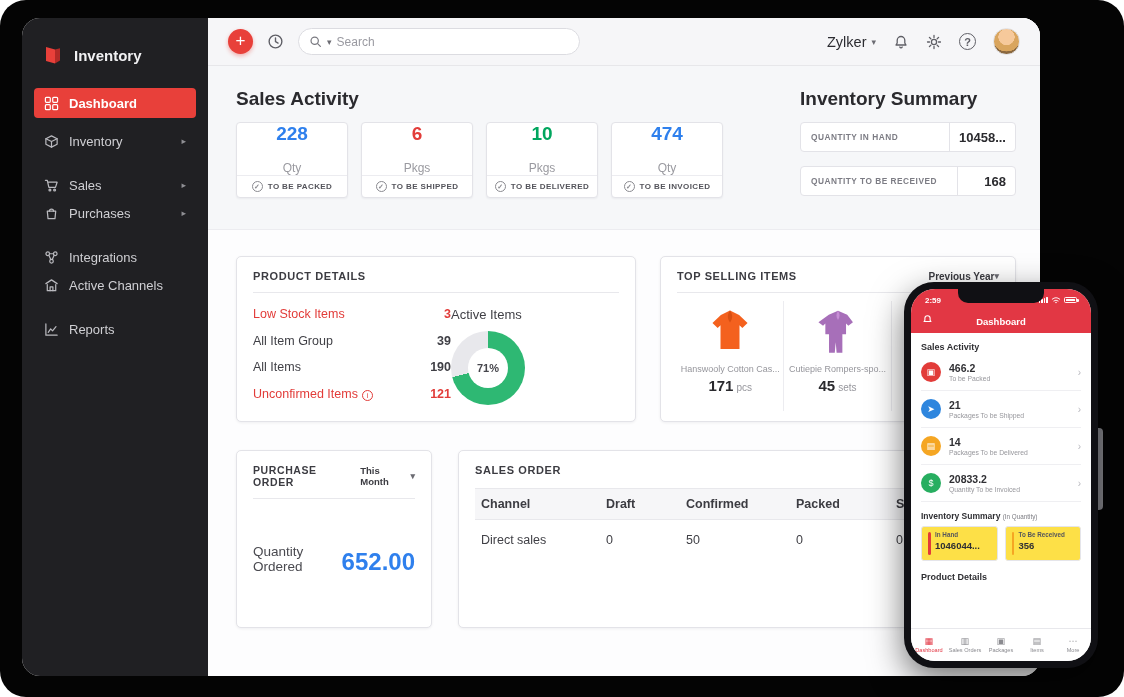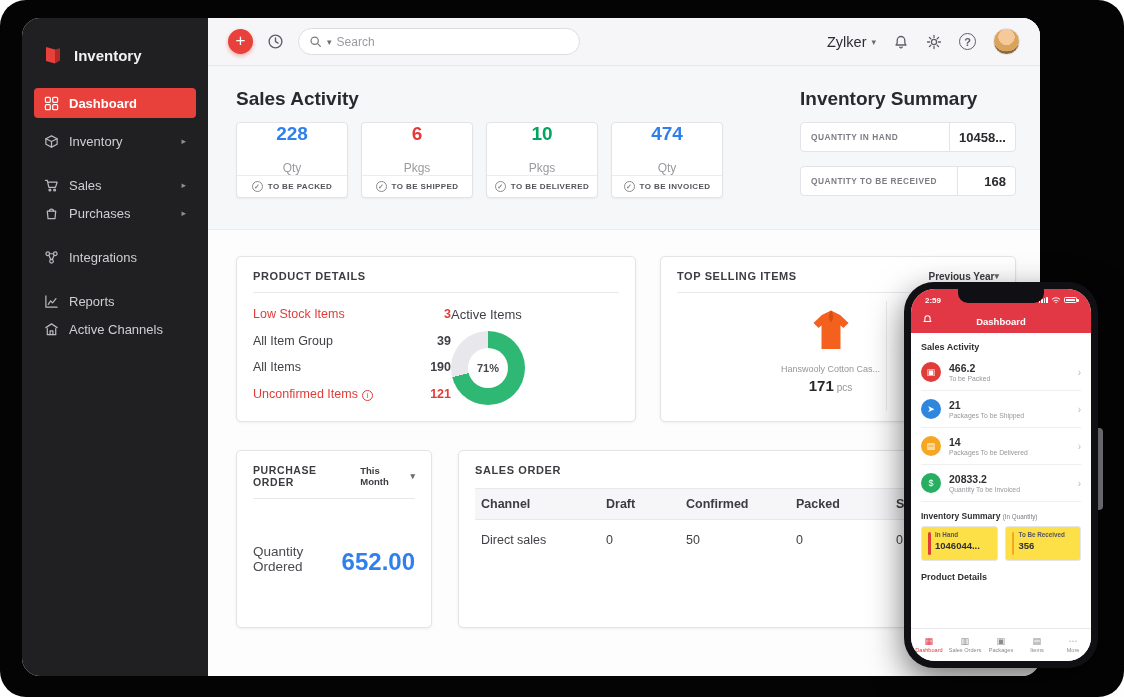--- a/index.html
+++ b/index.html
@@ -244,35 +244,35 @@
       <div class="side-item mt16">
         <svg class="si" width="15" height="15" viewBox="0 0 16 16" fill="none" stroke="currentColor" stroke-width="1.3" stroke-linecap="round" stroke-linejoin="round">
           <circle cx="4" cy="4" r="1.9"></circle>
             <circle cx="12" cy="4" r="1.9"></circle>
             <circle cx="8" cy="12" r="1.9"></circle>
           <path d="M5.2 5.6l2 4.5M10.8 5.6l-2 4.5M5.9 4h4.2"></path>
         </svg>
         <span>Integrations</span>
       </div>
 
-      <div class="side-item mt16">
-        <svg class="si" width="15" height="15" viewBox="0 0 16 16" fill="none" stroke="currentColor" stroke-width="1.3" stroke-linecap="round" stroke-linejoin="round">
-          <path d="M2 2v12h12"></path>
-            <path d="M4.5 11l2.6-3.6 2 2L12.8 5"></path>
-        </svg>
-        <span>Reports</span>
-      </div>
-
       <div class="side-item">
         <svg class="si" width="15" height="15" viewBox="0 0 16 16" fill="none" stroke="currentColor" stroke-width="1.3" stroke-linecap="round" stroke-linejoin="round">
           <path d="M2 6l6-4 6 4"></path>
             <path d="M3.5 7v6.5h9V7"></path>
             <path d="M6.5 13.5V9.5h3v4"></path>
         </svg>
         <span>Active Channels</span>
+      </div>
+
+      <div class="side-item mt16">
+        <svg class="si" width="15" height="15" viewBox="0 0 16 16" fill="none" stroke="currentColor" stroke-width="1.3" stroke-linecap="round" stroke-linejoin="round">
+          <path d="M2 2v12h12"></path>
+            <path d="M4.5 11l2.6-3.6 2 2L12.8 5"></path>
+        </svg>
+        <span>Reports</span>
       </div>
 
     </div>
 
     <div class="main">
 
       <div class="topbar">
         <div class="plus-btn">+</div>
         <div class="tb-ico">
           <svg width="17" height="17" viewBox="0 0 16 16" fill="none" stroke="currentColor" stroke-width="1.3" stroke-linecap="round">
@@ -418,20 +418,32 @@
             <div class="ts-item">
               <div class="ts-img">
                 <svg width="52" height="52" viewBox="0 0 40 40">
                   <path fill="#f4611e" d="M13 7l7-3.5L27 7l6.5 6-4 4-2.2-2.2V33H12.7V14.8L10.5 17l-4-4z"></path>
                   <path fill="#d94f12" d="M20 3.5c-2.2 3-2.2 6.2 0 9.2 2.2-3 2.2-6.2 0-9.2z"></path>
                 </svg>
               </div>
               <div class="ts-name">Hanswooly Cotton Cas...</div>
               <div class="ts-qty">
                 <span>171</span><span class="unit">pcs</span>
+              </div>
+            </div>
+            <div class="ts-item">
+              <div class="ts-img">
+                <svg width="46" height="52" viewBox="0 0 40 44">
+                  <path fill="#a76fb9" d="M12 7l8-3.5L28 7l5 6.5-4 3-2-2v9.5h-3.2V40h-5l-.8-9-.8 9h-5V24H9V14.5l-2 2-4-3z"></path>
+                  <path fill="#c78ed6" d="M20 3.5c-1.8 2.6-1.8 5.4 0 8 1.8-2.6 1.8-5.4 0-8z"></path>
+                </svg>
+              </div>
+              <div class="ts-name">Cutiepie Rompers-spo...</div>
+              <div class="ts-qty">
+                <span>45</span><span class="unit">sets</span>
               </div>
             </div>
             <div class="ts-item" style="border-right:none;"></div>
           </div>
         </div>
 
         <div class="card" id="purchase-order">
           <div class="card-head">
             <span class="card-title" style="font-size:10.5px;">PURCHASE ORDER</span>
             <span class="card-range" style="font-size:9.5px;">

